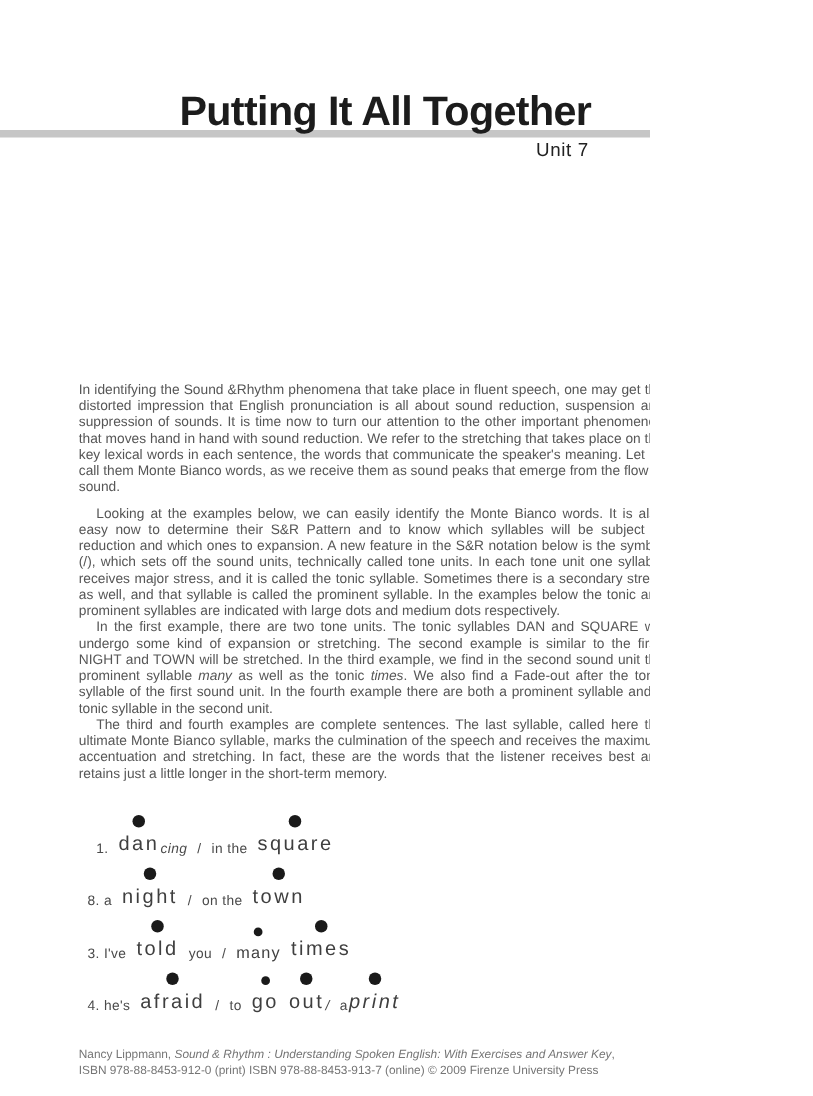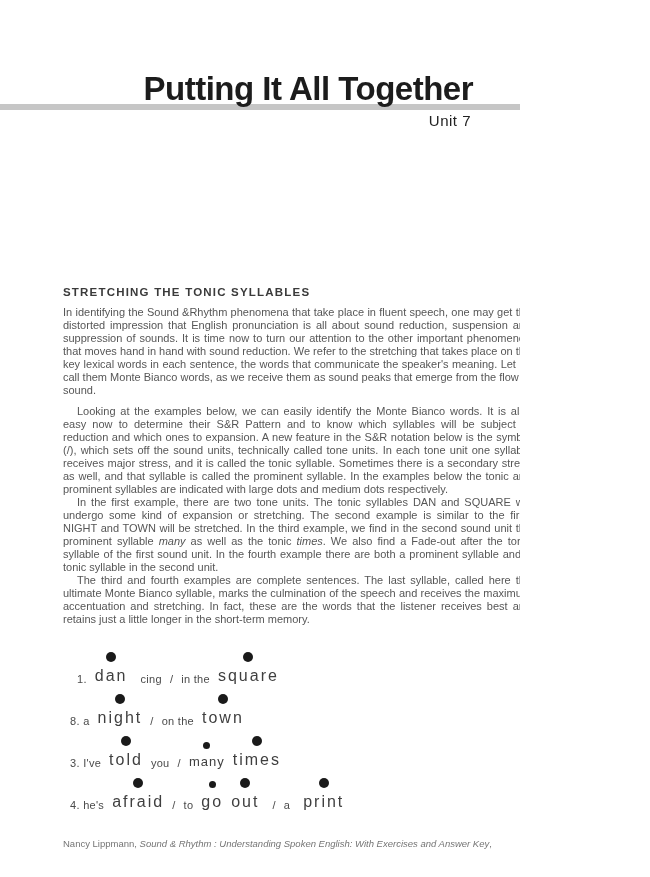--- a/index.html
+++ b/index.html
@@ -61,21 +61,21 @@
   }
   .example-row{
     display:flex;align-items:flex-end;margin-bottom:9px;
   }
   .example-row.shift1{padding-left:7px;}
   .seg{
     display:flex;flex-direction:column;align-items:center;
     justify-content:flex-end;margin-left:8px;
   }
   .seg.first,.seg.joined{margin-left:0;}
-  .seg.joined{margin-left:13px;}
+  .seg.joined{margin-left:1px;font-style:italic;}
   .dot{border-radius:50%;background:var(--dot);margin-bottom:5px;}
   .dot.large{width:10px;height:10px;}
   .dot.medium{width:7px;height:7px;}
   .t-big{font-size:16px;letter-spacing:2px;white-space:nowrap;}
   .t-med{font-size:13px;letter-spacing:1px;white-space:nowrap;}
   .t-small{font-size:11px;letter-spacing:0.3px;white-space:nowrap;color:#4a4a4a;}
   
   .footer{
     position:absolute;left:63px;top:837px;width:470px;
     font-size:9.5px;line-height:13px;color:var(--foot);
@@ -86,21 +86,20 @@
 <body>
 
 <div class="page">
 
   <div class="title">Putting It All Together</div>
   <div class="rule"></div>
   <div class="unit">Unit 7</div>
 
   <div class="side-text">P u t t i n g   I t   A l l   T o g e t h e r</div>
 
-  <div class="heading">STRETCHING THE TONIC SYLLABLES</div>
 
   <div class="paragraphs" id="paragraphs">
       <p class="gap-after"><span>In identifying the Sound &amp;Rhythm phenomena that take place in fluent speech, one may get the distorted impression that English pronunciation is all about sound reduction, suspension and suppression of sounds. It is time now to turn our attention to the other important phenomenon that moves hand in hand with sound reduction. We refer to the stretching that takes place on the key lexical words in each sentence, the words that communicate the speaker's meaning. Let us call them Monte Bianco words, as we receive them as sound peaks that emerge from the flow of sound.</span></p>
       <p class="indent "><span>Looking at the examples below, we can easily identify the Monte Bianco words. It is also easy now to determine their S&amp;R Pattern and to know which syllables will be subject to reduction and which ones to expansion. A new feature in the S&amp;R notation below is the symbol (/), which sets off the sound units, technically called tone units. In each tone unit one syllable receives major stress, and it is called the tonic syllable. Sometimes there is a secondary stress as well, and that syllable is called the prominent syllable. In the examples below the tonic and prominent syllables are indicated with large dots and medium dots respectively.</span></p>
       <p class="indent "><span>In the first example, there are two tone units. The tonic syllables DAN and SQUARE will undergo some kind of expansion or stretching. The second example is similar to the first: NIGHT and TOWN will be stretched. In the third example, we find in the second sound unit the prominent syllable </span><i>many</i><span> as well as the tonic </span><i>times</i><span>. We also find a Fade-out after the tonic syllable of the first sound unit. In the fourth example there are both a prominent syllable and a tonic syllable in the second unit.</span></p>
       <p class="indent "><span>The third and fourth examples are complete sentences. The last syllable, called here the ultimate Monte Bianco syllable, marks the culmination of the speech and receives the maximum accentuation and stretching. In fact, these are the words that the listener receives best and retains just a little longer in the short-term memory.</span></p>
     </div>
 
   <div class="examples" id="examples">
       <div class="example-row shift1">
@@ -197,15 +196,16 @@
         </span>
         <span class="seg joined">
           <span class="dot large"></span>
           <span class="t-big">print</span>
         </span>
       </div>
     </div>
 
   <div class="footer" id="footer">
       <div><span>Nancy Lippmann, </span><i>Sound &amp; Rhythm : Understanding Spoken English: With Exercises and Answer Key</i><span>,</span></div>
+      <div><span>ISBN  978-88-8453-912-0 (print) ISBN  978-88-8453-913-7 (online) © 2009 Firenze University Press</span></div>
     </div>
 
 </div>
 
 </body></html>

